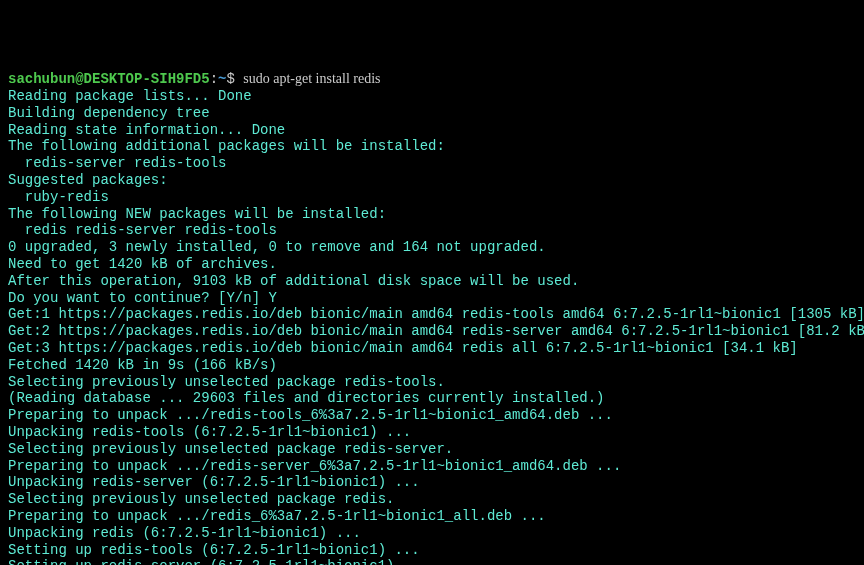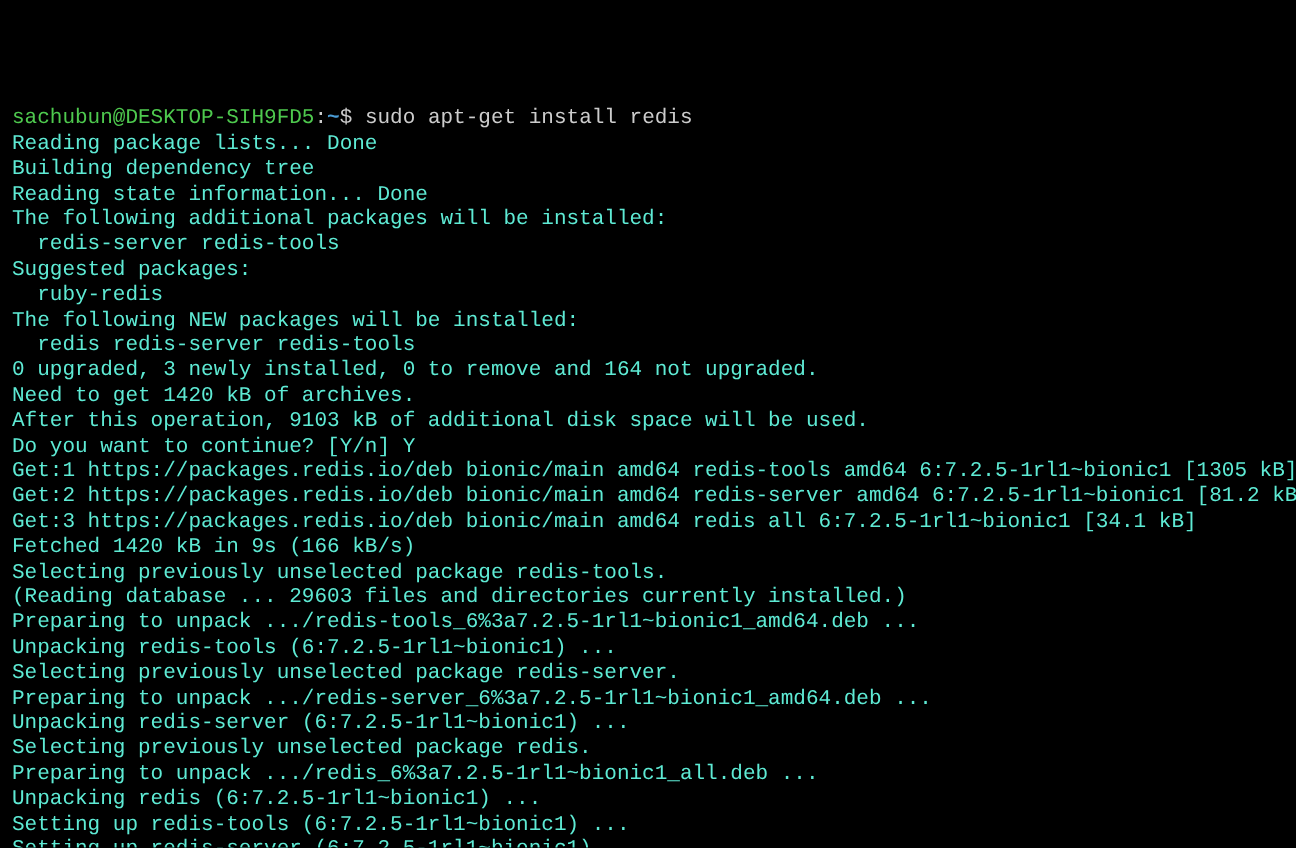--- a/index.html
+++ b/index.html
@@ -14,34 +14,35 @@
       font-size: 14px;
       line-height: 1.2;
       padding: 4px 8px;
       width: 864px;
       height: 565px;
       overflow: hidden;
       white-space: pre;
     }
     .prompt-user {
       color: #4ec94e;
-      font-weight: normal;
+      font-weight: bold;
     }
     .prompt-sep {
       color: #cccccc;
     }
     .prompt-path {
       color: #4a9cd6;
       font-weight: bold;
     }
     .prompt-dollar {
       color: #cccccc;
     }
     .command {
       color: #cccccc;
+      font-family: Liberation Serif, serif;
     }
     .output-line {
       color: #5eead4;
       display: block;
     }
     .terminal-container {
       width: 100%;
       height: 100%;
     }
   </style>

